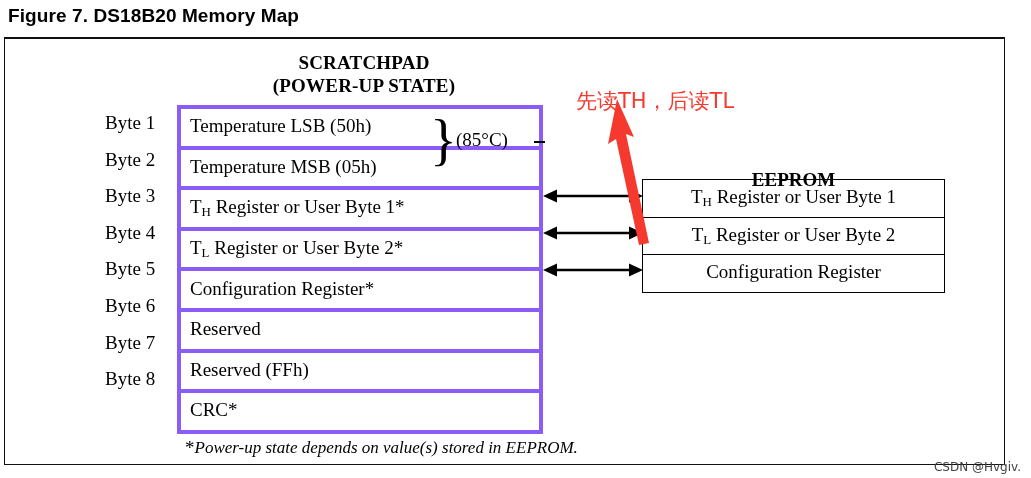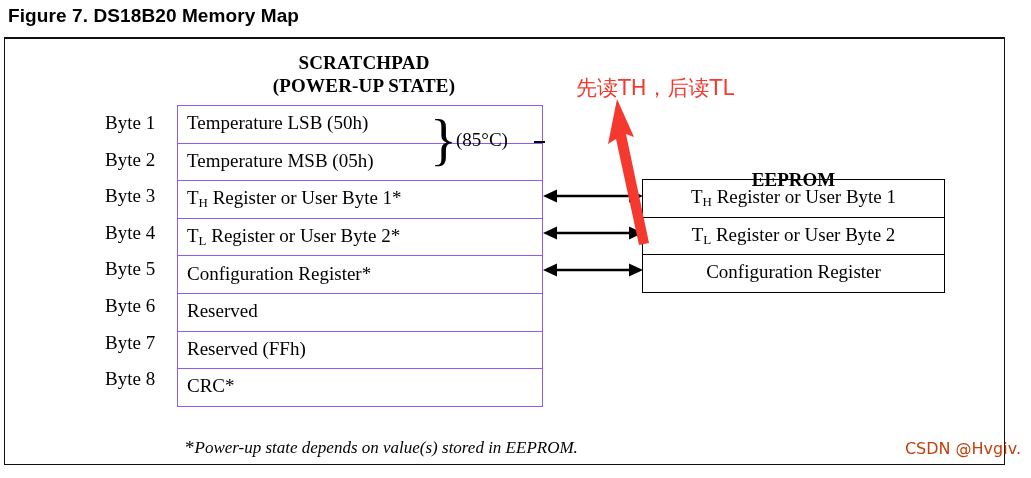--- a/index.html
+++ b/index.html
@@ -63,21 +63,21 @@
     border-collapse: collapse;
     table-layout: fixed;
   }
   #scratchpad-table td {
     height: 36.6px;
     padding: 0;
     vertical-align: middle;
     font-size: 19px;
   }
   #scratchpad-table td.cell-label {
-    border: 1px solid #8b5cf6;
+    border: 4px solid #8b5cf6;
     padding-left: 9px;
     white-space: nowrap;
     font-family: Liberation Serif, serif;
   }
 
   
   #byte-labels {
     position: absolute;
     left: 100px;
     top: 66px;
@@ -175,45 +175,45 @@
     height: 18px;
   }
   #arrow-th  { top: 148px; }
   #arrow-tl  { top: 185px; }
   #arrow-cfg { top: 222px; }
 
   
   #red-note {
     position: absolute;
     left: 571px;
-    top: 35px;
+    top: 48px;
     font-family: "DejaVu Sans", "Liberation Sans", sans-serif;
     font-size: 21px;
     font-weight: 500;
     color: #f5392e;
     white-space: nowrap;
     text-align: right;
   }
   #red-arrow {
     position: absolute;
     left: 582px;
     top: 58px;
     width: 80px;
     height: 150px;
     pointer-events: none;
   }
 
   
   #watermark {
     position: absolute;
     right: 10px;
-    bottom: 20px;
+    bottom: 4px;
     font-family: "DejaVu Sans", "Liberation Sans", sans-serif;
-    font-size: 16px;
-    color: #c2410c;
+    font-size: 12px;
+    color: #404040;
     white-space: nowrap;
   }
 
   sub { font-size: 0.68em; vertical-align: -0.25em; }
 </style>
 </head>
 <body>
 
 <div id="figure-title">Figure 7. DS18B20 Memory Map</div>
 

